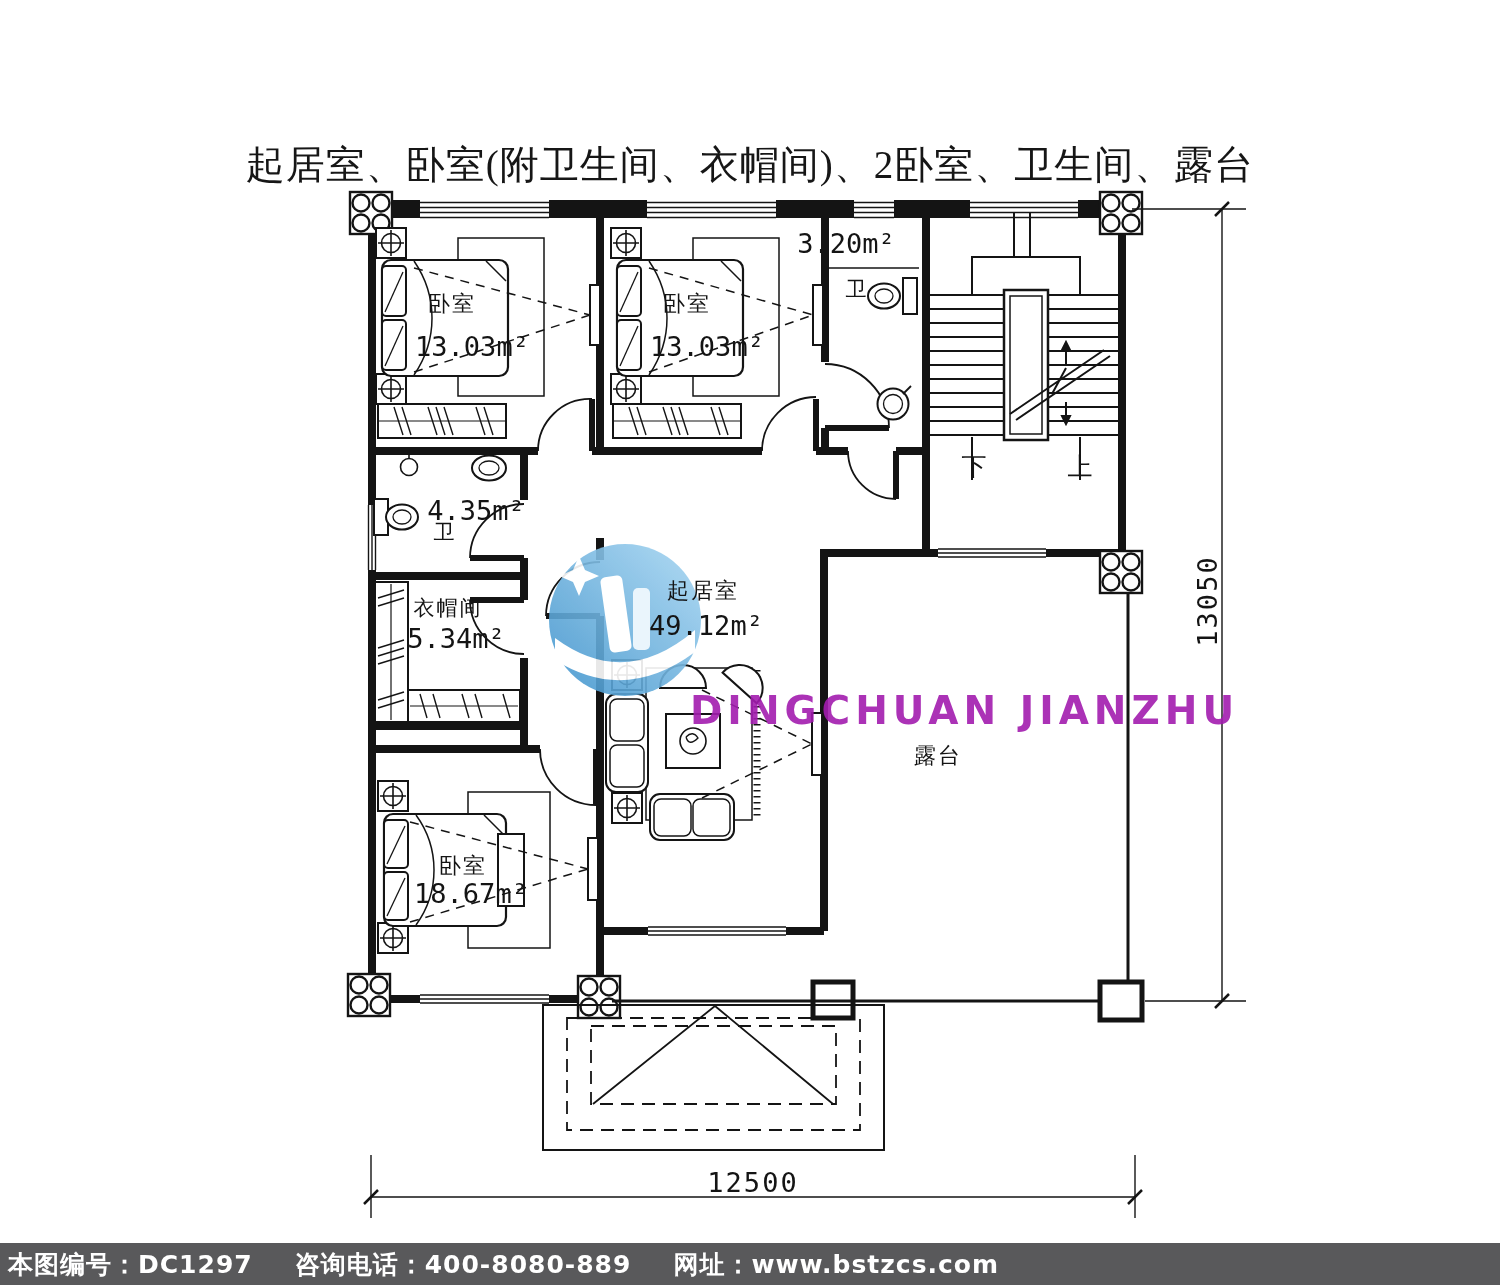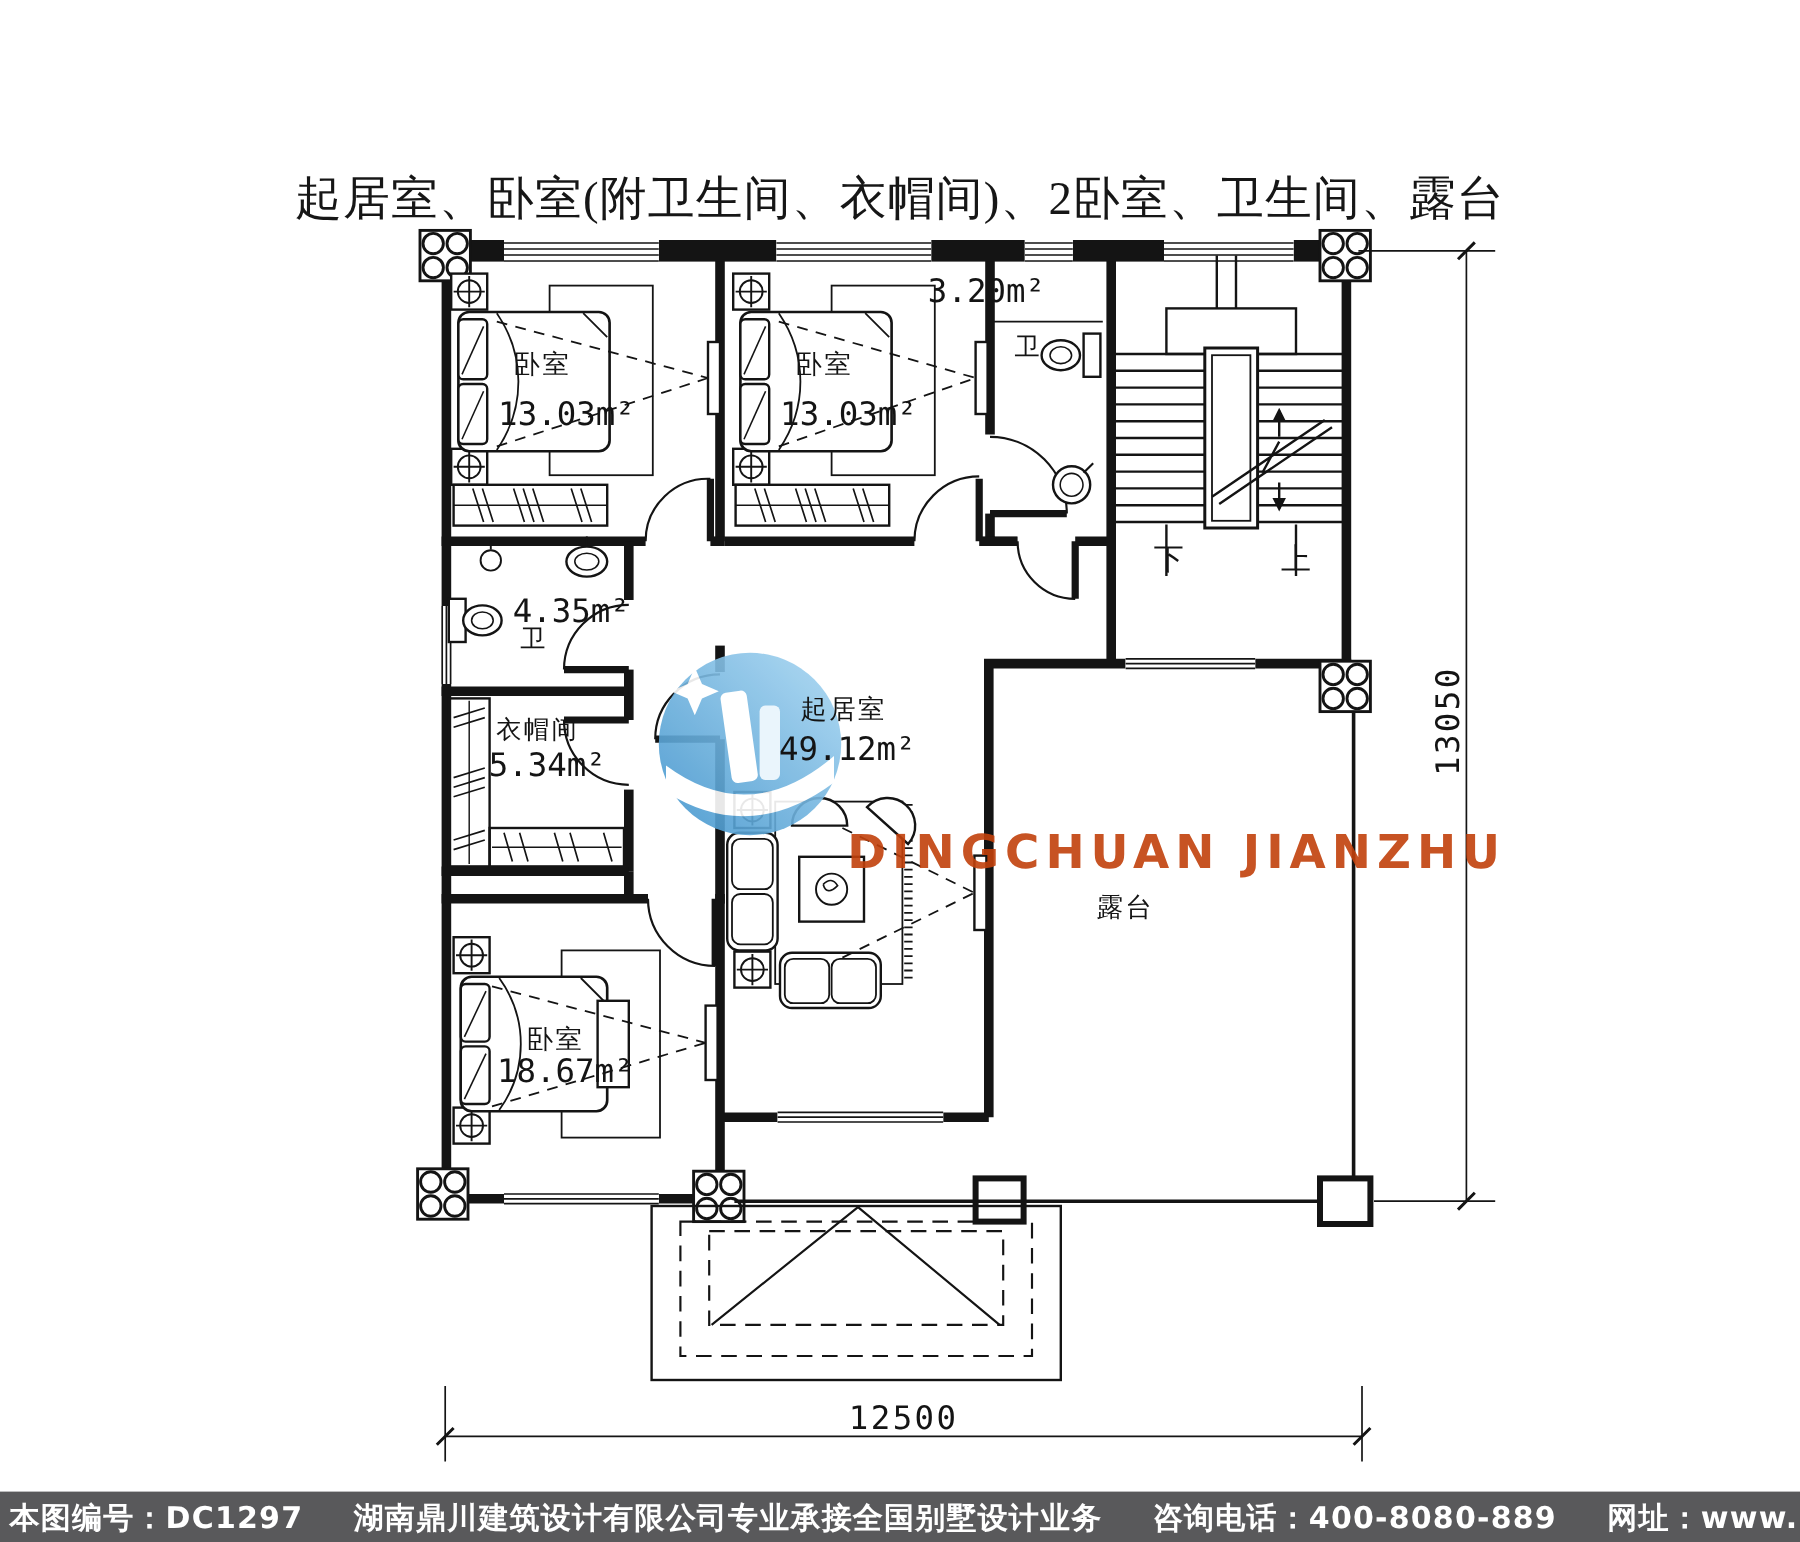--- a/index.html
+++ b/index.html
@@ -9,21 +9,21 @@
   
   .banner{position:absolute;left:480px;top:0;width:540px;height:84px;z-index:4;
           background:#e9541d;clip-path:polygon(0 0,100% 0,91.5% 100%,8.5% 100%);
           display:flex;align-items:center;justify-content:center;}
   .banner-title{color:#fff;font-size:47px;font-weight:bold;letter-spacing:4px;}
   .subtitle{position:absolute;left:0;top:108px;width:100%;text-align:center;z-index:4;
             font-family:"Liberation Serif","DejaVu Serif",serif;font-size:39px;color:#161616;letter-spacing:1px;margin-top:30px;}
   
   .wm{position:absolute;z-index:2;pointer-events:none;}
   .wm-cn{left:642px;top:556px;font-size:112px;font-weight:700;letter-spacing:22px;color:#b3bac4;opacity:.82;white-space:nowrap;}
-  .wm-en{left:690px;top:688px;font-size:39px;font-weight:700;letter-spacing:5px;color:#c2410c;opacity:.9;white-space:nowrap;margin-left:16px;}
+  .wm-en{left:690px;top:688px;font-size:39px;font-weight:700;letter-spacing:5px;color:#a21caf;opacity:.9;white-space:nowrap;}
   .wm-logo{left:545px;top:540px;opacity:.9;}
   
   .lbl{position:absolute;transform:translate(-50%,-50%);white-space:nowrap;z-index:3;color:#141414;}
   .room-name{font-size:22px;letter-spacing:2px;font-weight:500;}
   .room-area{font-size:27px;font-family:"DejaVu Sans Mono","Liberation Mono",monospace;}
   .wei{font-size:21px;}
   .stair-lbl{font-size:25px;}
   .dim{font-size:27px;font-family:"DejaVu Sans Mono","Liberation Mono",monospace;letter-spacing:2px;}
   .dim-v{transform:translate(-50%,-50%) rotate(-90deg);}
   
@@ -338,21 +338,21 @@
   <div class="wm wm-en">DINGCHUAN JIANZHU</div>
 
   <div class="subtitle">起居室、卧室(附卫生间、衣帽间)、2卧室、卫生间、露台</div>
 
   <div class="lbl room-name" style="left:452px;top:304px;">卧室</div>
   <div class="lbl room-area" style="left:472px;top:346px;">13.03m²</div>
 
   <div class="lbl room-name" style="left:687px;top:304px;">卧室</div>
   <div class="lbl room-area" style="left:707px;top:346px;">13.03m²</div>
 
-  <div class="lbl room-area" style="left:822px;top:243px;">3.20m²</div>
+  <div class="lbl room-area" style="left:846px;top:243px;">3.20m²</div>
   <div class="lbl wei" style="left:856px;top:289px;">卫</div>
 
   <div class="lbl room-area" style="left:476px;top:510px;">4.35m²</div>
   <div class="lbl wei" style="left:444px;top:532px;">卫</div>
 
   <div class="lbl room-name" style="left:448px;top:608px;font-size:21px;">衣帽间</div>
   <div class="lbl room-area" style="left:456px;top:638px;">5.34m²</div>
 
   <div class="lbl room-name" style="left:463px;top:866px;">卧室</div>
   <div class="lbl room-area" style="left:471px;top:893px;">18.67m²</div>
@@ -363,18 +363,17 @@
   <div class="lbl room-name" style="left:938px;top:756px;">露台</div>
 
   <div class="lbl stair-lbl" style="left:974px;top:466px;">下</div>
   <div class="lbl stair-lbl" style="left:1080px;top:466px;">上</div>
 
   <div class="lbl dim" style="left:753px;top:1182px;">12500</div>
   <div class="lbl dim dim-v" style="left:1207px;top:601px;">13050</div>
 
   <div class="footer">
     <span>本图编号：DC1297</span>
-    <span>湖南鼎川建筑设计有限公司专业承接全国别墅设计业务</span>
     <span>咨询电话：400-8080-889</span>
     <span>网址：www.bstzcs.com</span>
   </div>
 
 </div>
 
 </body></html>

